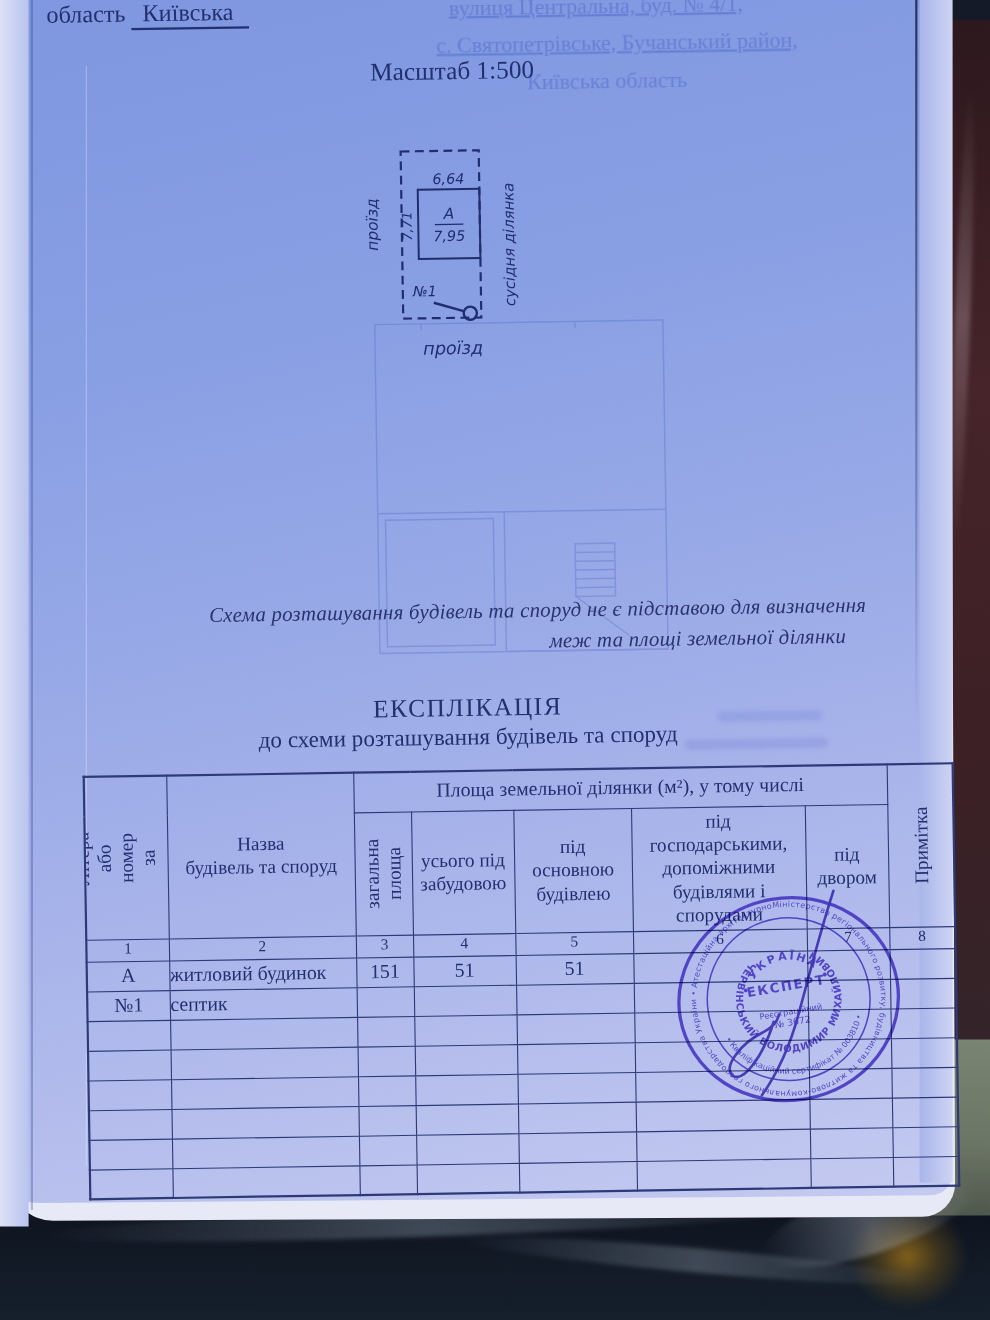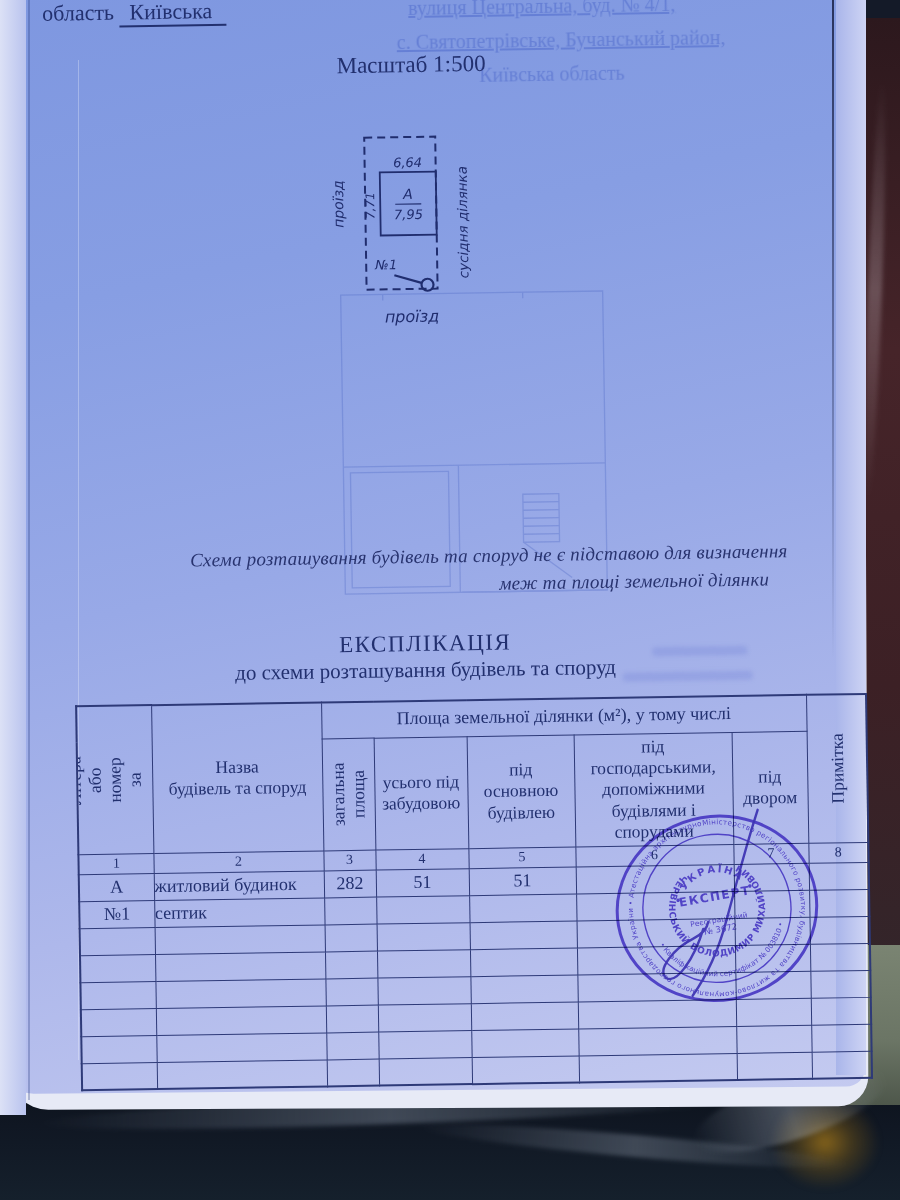--- a/index.html
+++ b/index.html
@@ -216,21 +216,21 @@
         <td class="num">3</td>
         <td class="num">4</td>
         <td class="num">5</td>
         <td class="num">6</td>
         <td class="num">7</td>
         <td class="num">8</td>
       </tr>
       <tr class="r-data">
         <td class="c-letter">А</td>
         <td class="c-name">житловий будинок</td>
-        <td class="c-val">282</td>
+        <td class="c-val">151</td>
         <td class="c-val">51</td>
         <td class="c-val">51</td>
         <td class="c-val"></td>
             <td class="c-val"></td>
             <td class="c-val"></td>
       </tr>
       <tr class="r-data">
         <td class="c-letter">№1</td>
         <td class="c-name">септик</td>
         <td class="c-val"></td>

